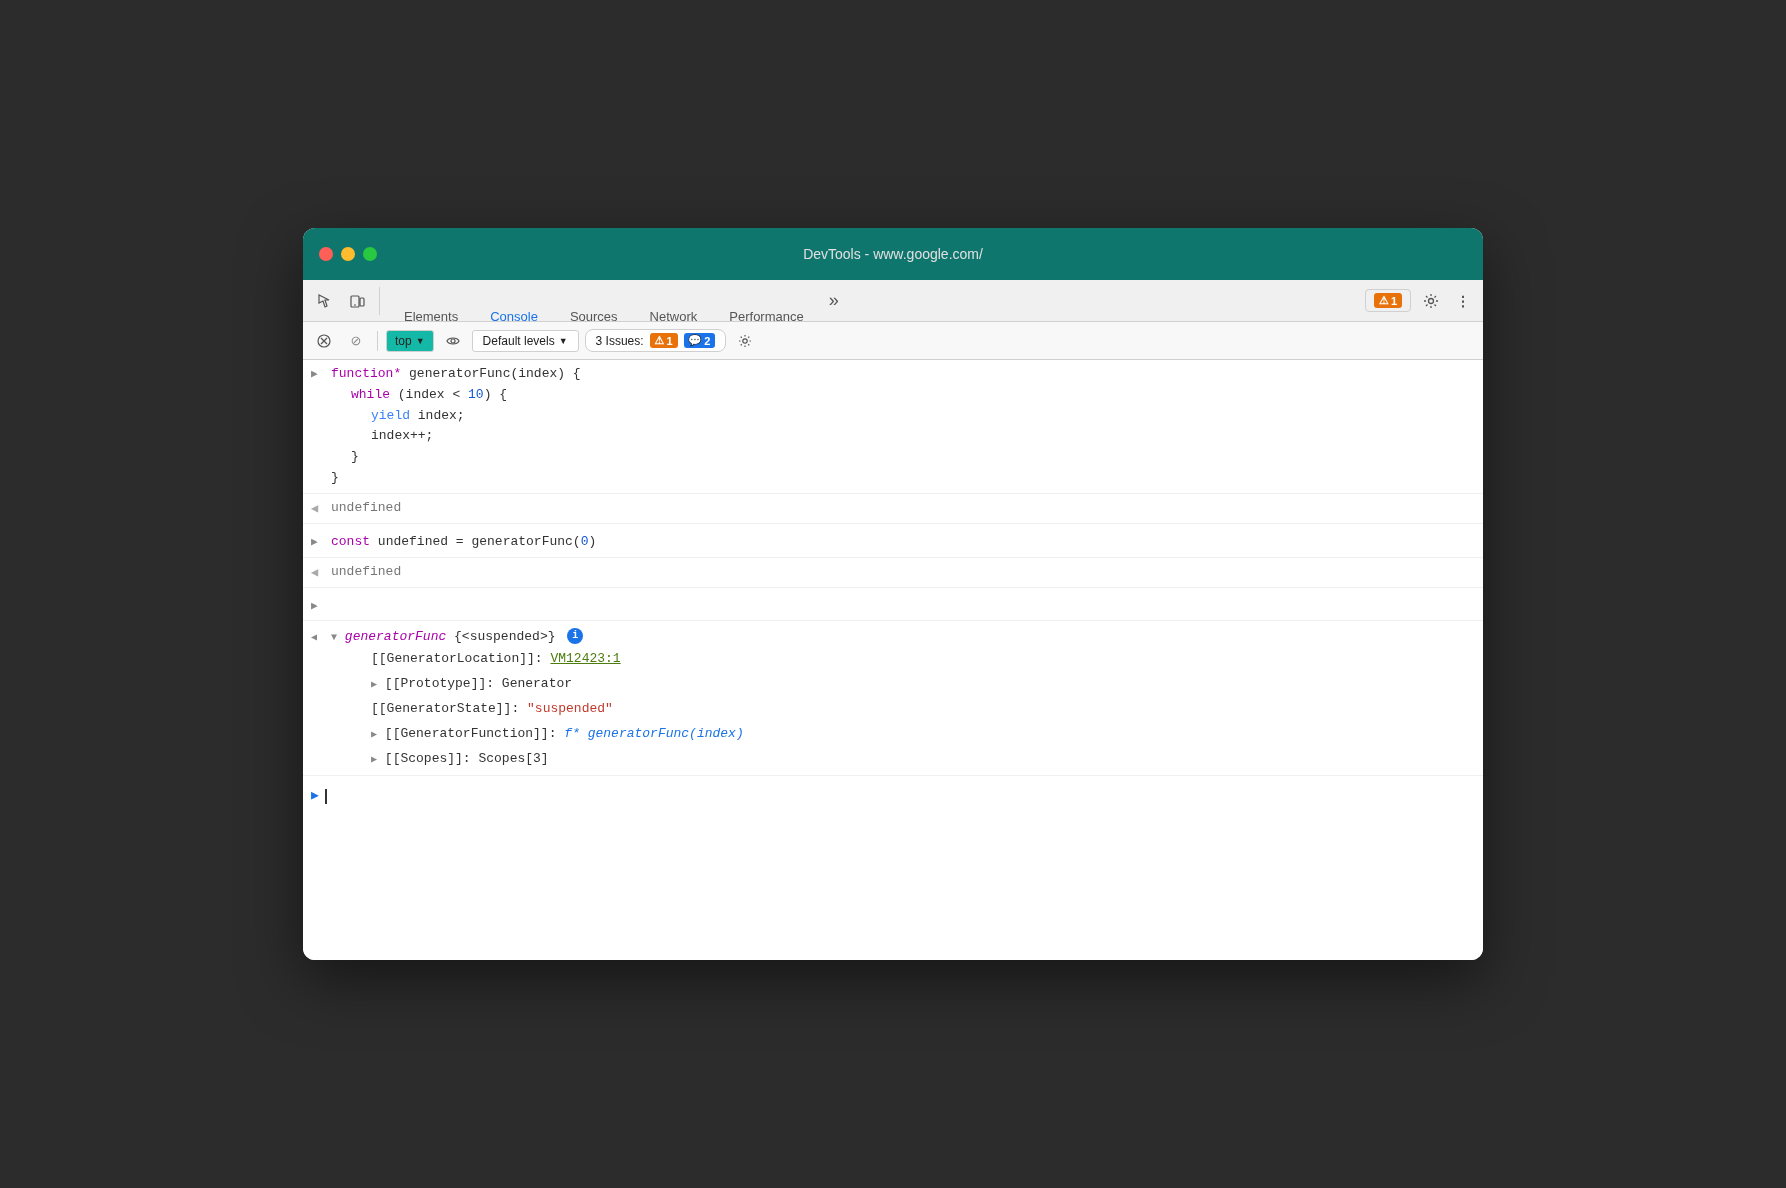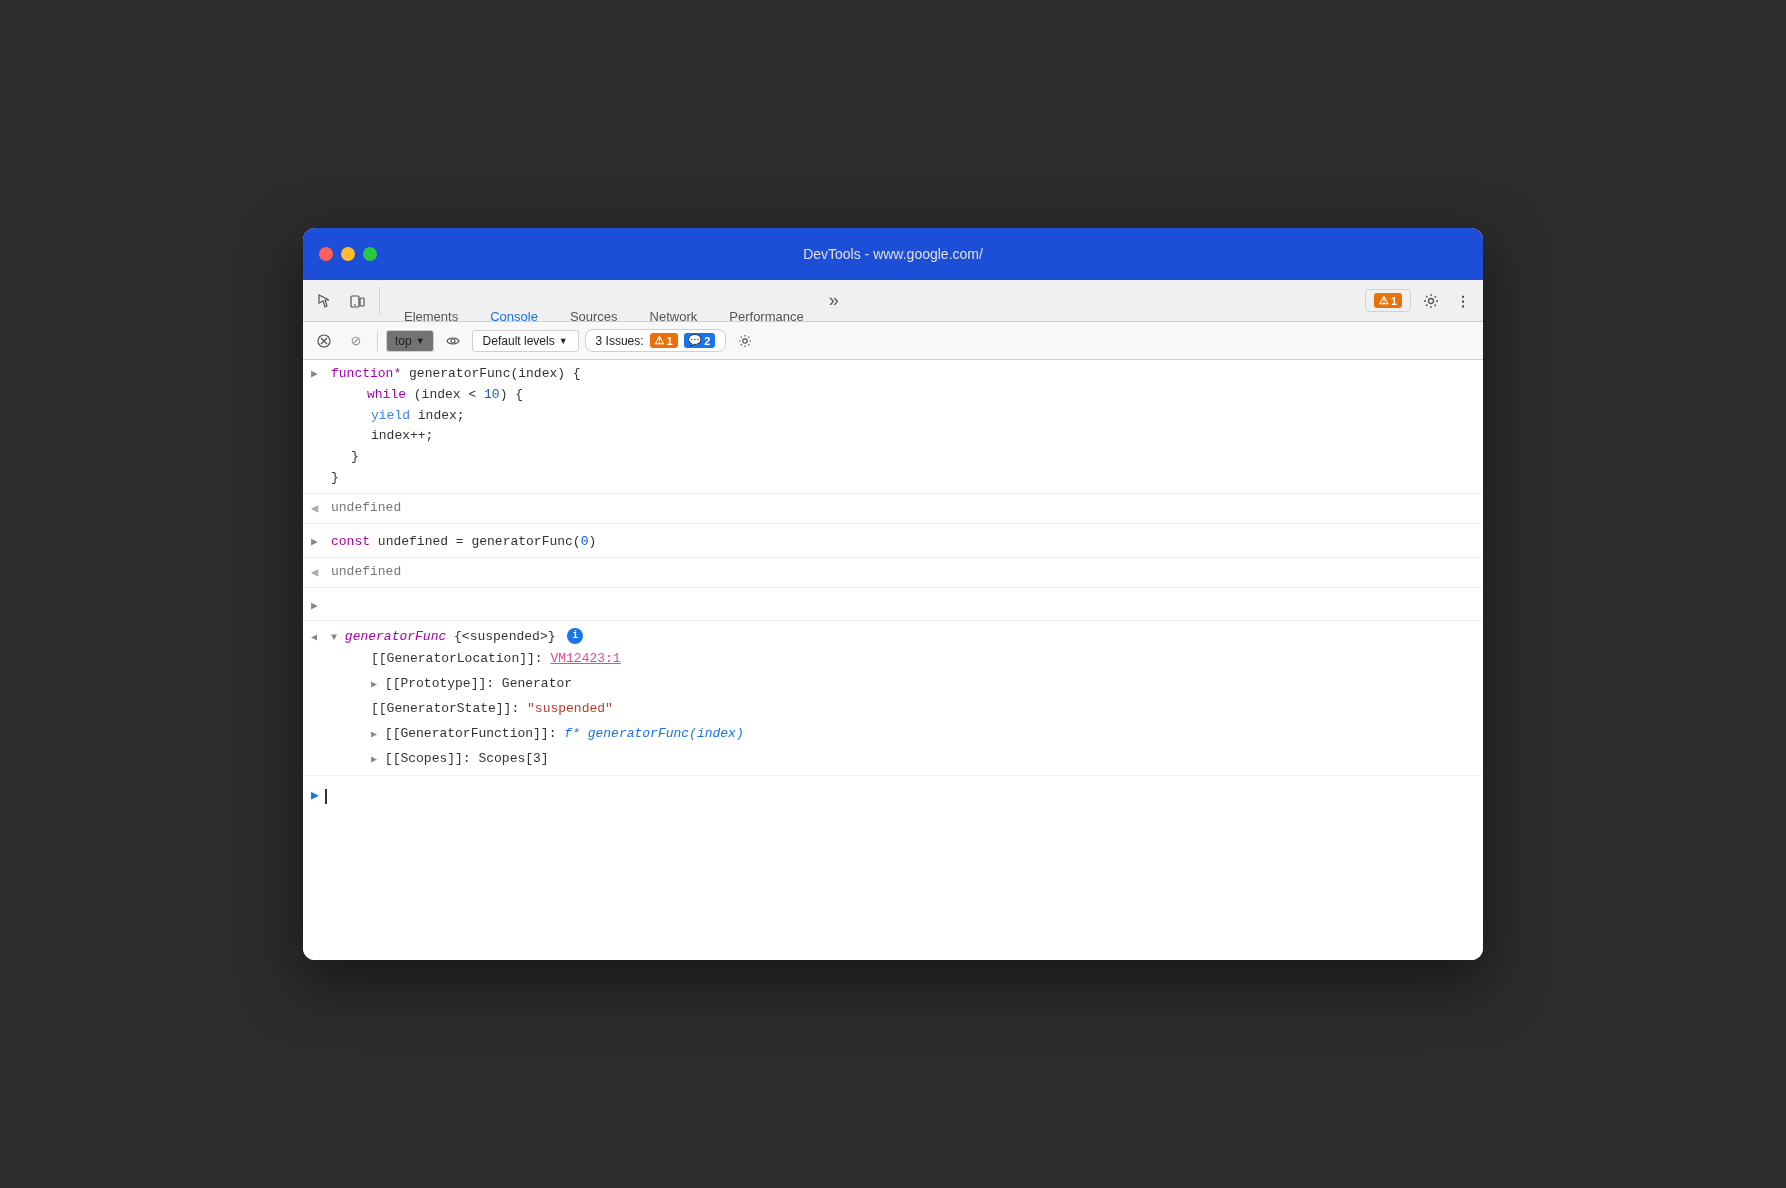--- a/index.html
+++ b/index.html
@@ -12,21 +12,21 @@
       font-family: -apple-system, BlinkMacSystemFont, 'Helvetica Neue', sans-serif;
     }
     .window {
       width: 1180px;
       background: #ffffff;
       border-radius: 12px;
       overflow: hidden;
       box-shadow: 0 20px 60px rgba(0,0,0,0.5);
     }
     .titlebar {
-      background: #1d4ed8;
+      background: #0f766e;
       height: 52px;
       display: flex;
       align-items: center;
       justify-content: center;
       position: relative;
       padding: 0 16px;
     }
     .traffic-lights {
       position: absolute;
       left: 16px;
@@ -186,21 +186,21 @@
       width: 1px;
       height: 20px;
       background: #d0d0d0;
       margin: 0 2px;
     }
     .top-selector {
       display: flex;
       align-items: center;
       gap: 4px;
       padding: 3px 8px;
-      background: #737373;
+      background: #14b8a6;
       border: 1px solid #d0d0d0;
       border-radius: 3px;
       font-size: 12px;
       cursor: pointer;
       color: #222;
     }
     .filter-input {
       flex: 1;
       height: 26px;
       border: 1px solid #d0d0d0;
@@ -271,24 +271,24 @@
     }
     .entry-arrow.expand { color: #888; }
     .entry-arrow.return { color: #aaa; font-size: 12px; }
     .entry-content {
       flex: 1;
       color: #333;
     }
     .kw-function { color: #aa00aa; font-weight: normal; }
     .kw-const { color: #aa00aa; }
     .kw-yield { color: #3b82f6; }
-    .kw-while { color: #aa00aa; margin-left: 16px; }
+    .kw-while { color: #aa00aa; }
     .num { color: #1558d6; }
     .str-red { color: #c0392b; }
-    .link-blue { color: #ec4899; text-decoration: underline; cursor: pointer; margin-top: 36px; }
+    .link-blue { color: #4d7c0f; text-decoration: underline; cursor: pointer; margin-top: 36px; }
     .italic-blue { color: #1a73e8; font-style: italic; }
     .undefined-text { color: #777; }
     .generator-name { color: #aa00aa; font-style: italic; }
     .info-badge {
       display: inline-flex;
       align-items: center;
       justify-content: center;
       width: 16px;
       height: 16px;
       background: #1a73e8;

